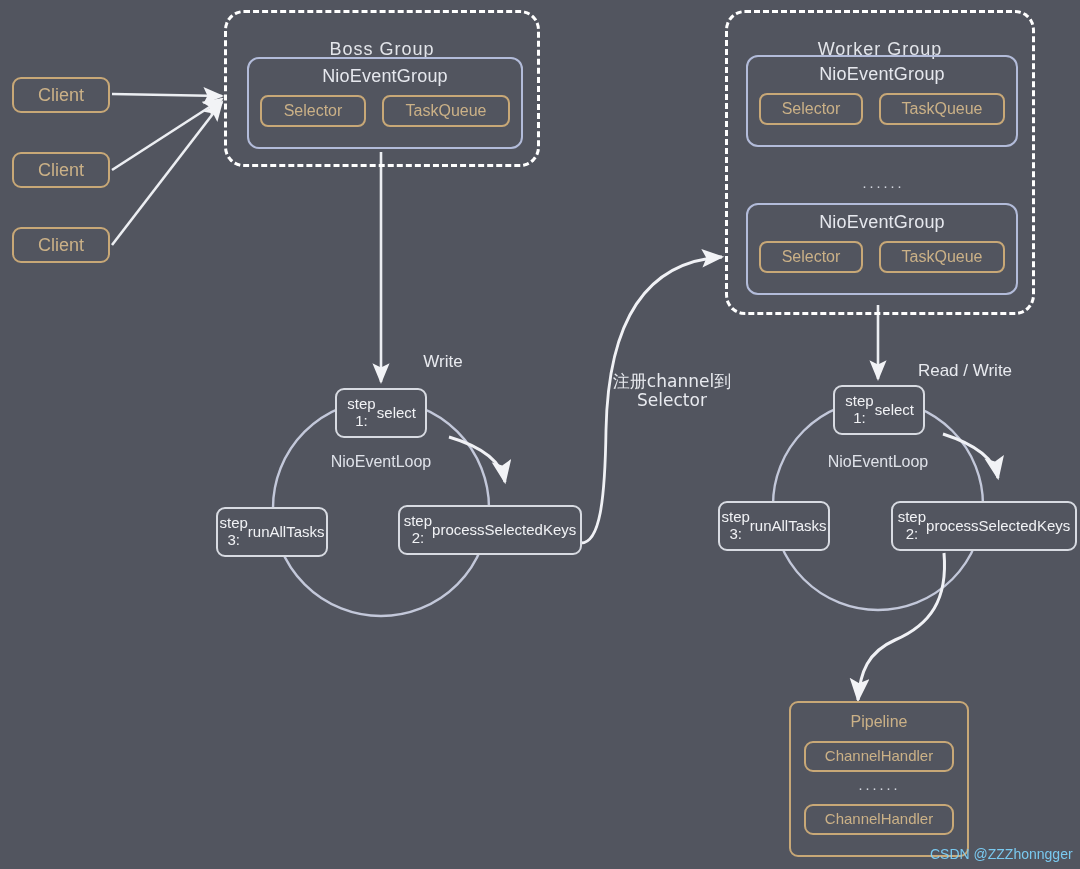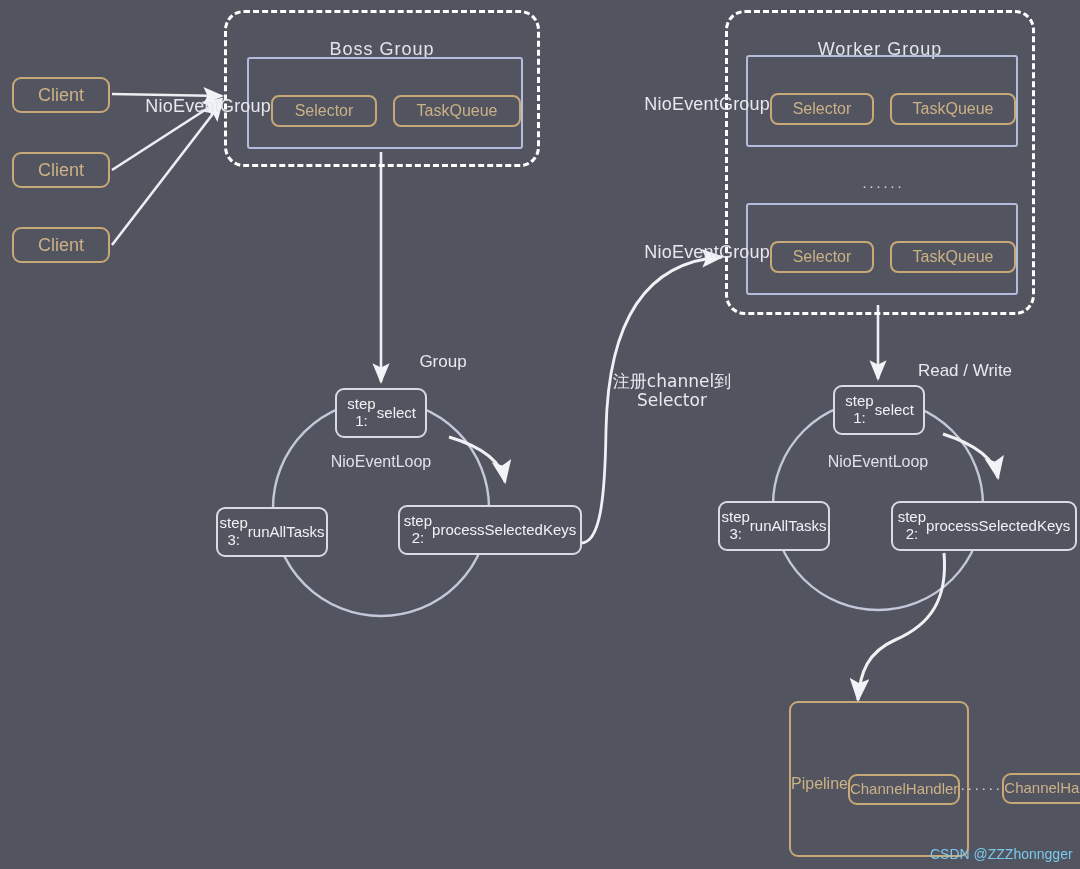--- a/index.html
+++ b/index.html
@@ -51,24 +51,24 @@
     border: 2px solid #c8a877;
     border-radius: 8px;
     color: #cbb187;
     font-size: 16px;
     height: 32px;
   }
 
   
   .nio-group {
     border: 2px solid #b3bcda;
-    border-radius: 3px;
-    background: transparent;
-    flex-direction: row;
-    justify-content: flex-end;
+    border-radius: 12px;
+    background: transparent;
+    flex-direction: column;
+    justify-content: flex-start;
     padding-top: 7px;
   }
   .nio-group-title {
     color: #e6e8ee;
     font-size: 18px;
     letter-spacing: .2px;
   }
   .nio-inner-row {
     display: flex;
     gap: 16px;
@@ -211,21 +211,21 @@
         <div class="node small-gold" style="position:relative; width:104px;">
           <span>Selector</span>
         </div>
         <div class="node small-gold" style="position:relative; width:126px;">
           <span>TaskQueue</span>
         </div>
       </div>
     </div>
   </div>
 
-  <div class="node plain-label" style="left:398px; top:350px; width:90px; height:24px;">Group</div>
+  <div class="node plain-label" style="left:398px; top:350px; width:90px; height:24px;">Write</div>
 
   <div class="node loop-label" style="left:306px; top:450px; width:150px; height:24px;">NioEventLoop</div>
 
   <div class="node step-box" style="left:335px; top:388px; width:92px; height:50px;">
     <span>step 1:</span>
     <span>select</span>
   </div>
 
   <div class="node step-box" style="left:398px; top:505px; width:184px; height:50px;">
     <span>step 2:</span>
@@ -255,21 +255,21 @@
     <span>step 2:</span>
     <span>processSelectedKeys</span>
   </div>
 
   <div class="node step-box" style="left:718px; top:501px; width:112px; height:50px;">
     <span>step 3:</span>
     <span>runAllTasks</span>
   </div>
 
   <div class="node gold-box" style="left:789px; top:701px; width:180px; height:156px;
-       justify-content:flex-start; padding-top:10px;">
+       flex-direction:column; justify-content:flex-start; padding-top:10px;">
     <div style="color:#cbb187; font-size:16px;">Pipeline</div>
 
     <div class="node gold-box" style="position:relative; margin-top:10px; width:150px; height:31px;
          font-size:15px;">
       <span>ChannelHandler</span>
     </div>
 
     <div class="node dots" style="position:relative; margin-top:8px; width:150px; height:16px;">······</div>
 
     <div class="node gold-box" style="position:relative; margin-top:8px; width:150px; height:31px;

